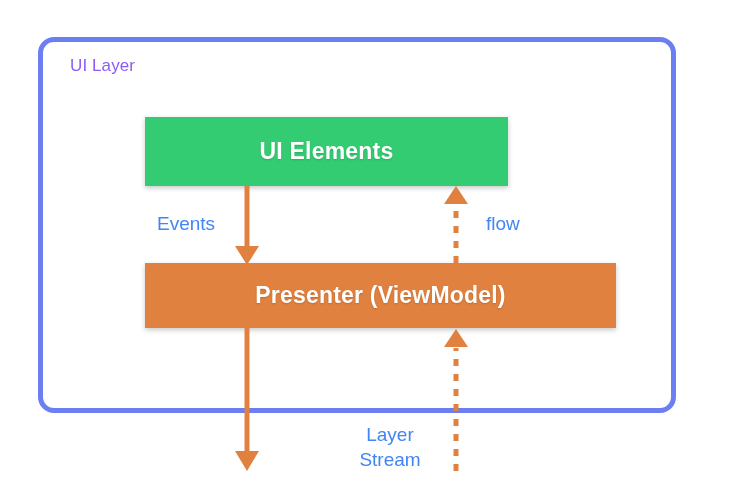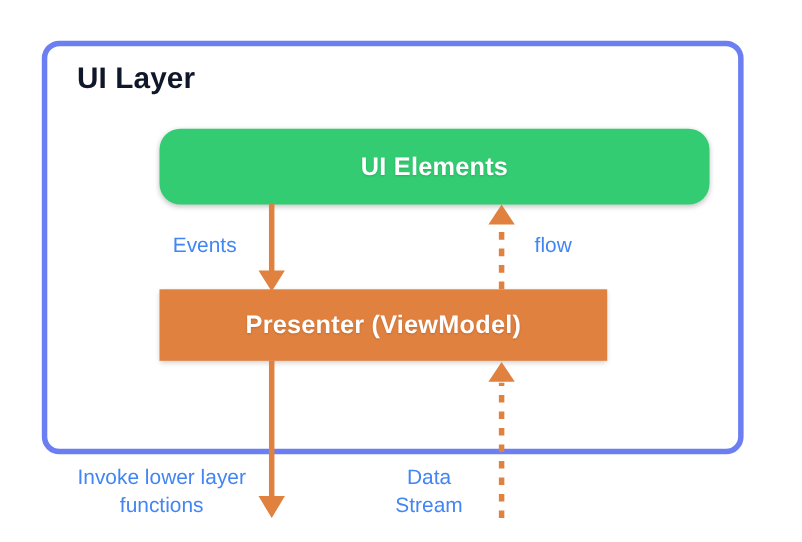--- a/index.html
+++ b/index.html
@@ -28,23 +28,23 @@
     height: 376px;
     box-sizing: border-box;
     border: 5px solid #6C7FF2;
     border-radius: 16px;
     background: transparent;
   }
   #ui-layer-title {
     position: absolute;
     left: 70px;
     top: 56px;
-    font-size: 27px;
-    font-weight: bold;
-    color: #0f172a;
+    font-size: 17px;
+    font-weight: normal;
+    color: #8b5cf6;
     letter-spacing: 0.1px;
     white-space: nowrap;
   }
 
   
   .node-box {
     position: absolute;
     display: flex;
     align-items: center;
     justify-content: center;
@@ -52,29 +52,28 @@
     color: #ffffff;
     font-size: 23px;
     font-weight: bold;
     letter-spacing: 0.2px;
     white-space: nowrap;
     text-shadow: 0 1px 2px rgba(0,0,0,0.16);
   }
   #ui-elements-box {
     left: 145px;
     top: 117px;
-    width: 500px;
+    width: 363px;
     height: 69px;
     background: #33CC72;
-    border-radius: 19px;
   }
   #presenter-box {
     left: 145px;
     top: 263px;
-    width: 407px;
+    width: 471px;
     height: 65px;
     background: #E0813F;
   }
 
   
   #arrow-layer {
     position: absolute;
     left: 0;
     top: 0;
     width: 729px;
@@ -144,17 +143,16 @@
     <g>
       <line x1="456" y1="471" x2="456" y2="348" stroke="#E0813F" stroke-width="5" stroke-dasharray="7 8"></line>
       <polygon points="444,347 468,347 456,329" fill="#E0813F"></polygon>
     </g>
   </svg>
 
   <div id="label-events" class="edge-label">Events</div>
 
   <div id="label-flow" class="edge-label">flow</div>
 
-  <div id="label-invoke" class="edge-label">Invoke lower layer functions</div>
 
-  <div id="label-data-stream" class="edge-label">Data Stream</div>
+  <div id="label-data-stream" class="edge-label">Layer Stream</div>
 
 </div>
 
 </body></html>

